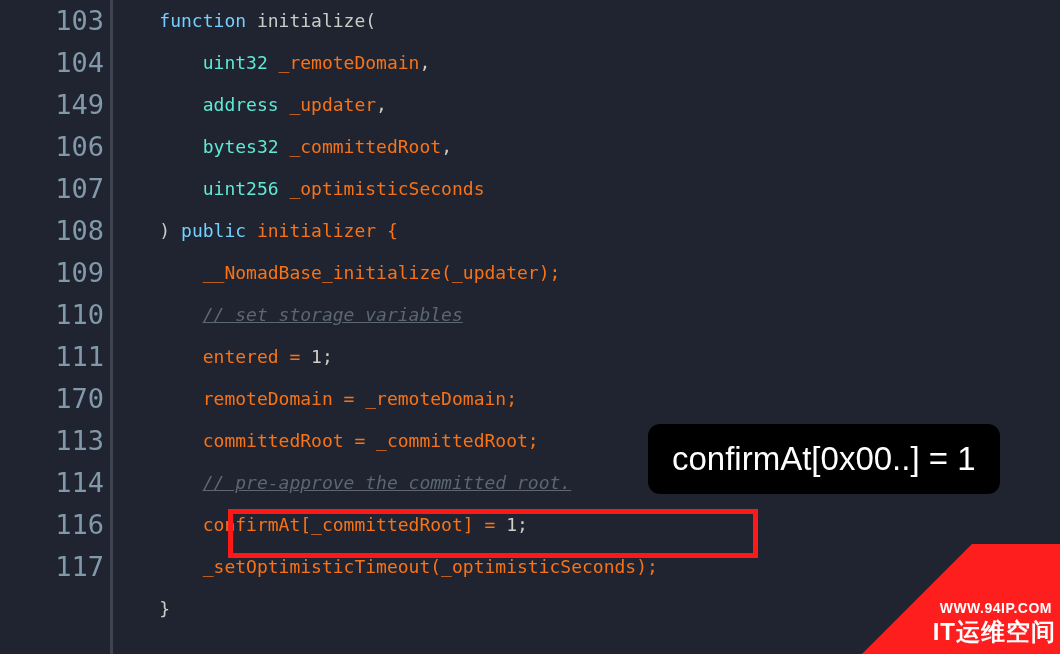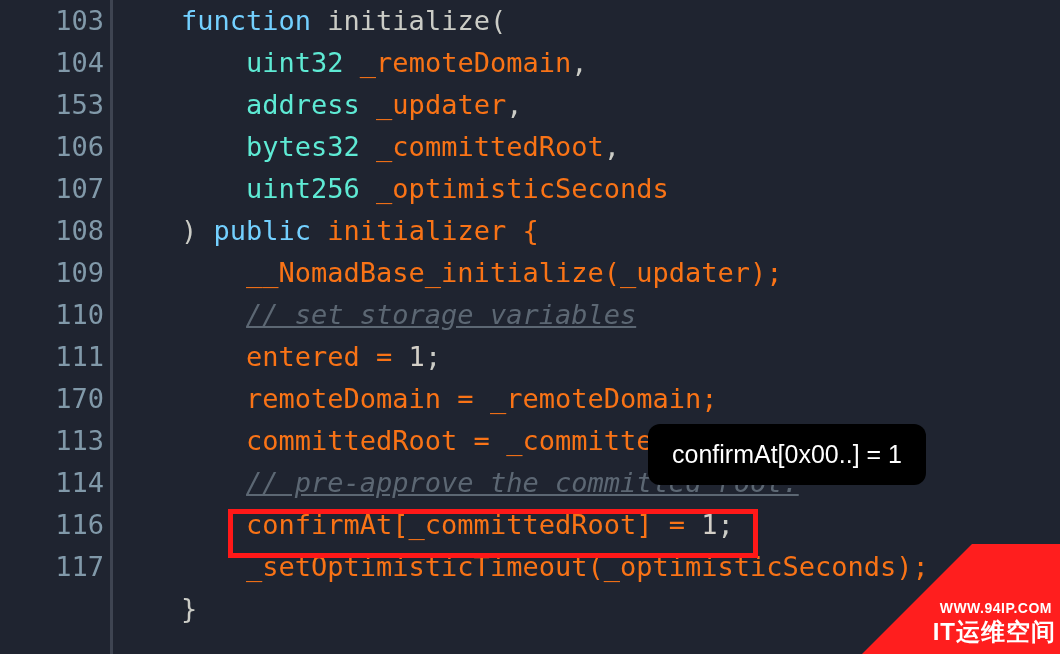--- a/index.html
+++ b/index.html
@@ -47,21 +47,21 @@
     position: absolute;
     left: 116px;
     top: 0;
     width: 944px;
   }
   .code-line {
     line-height: 42px;
     height: 42px;
     white-space: pre;
     color: #cbccc6;
-    font-size: 27px;
+    font-size: 18px;
   }
 
   .tok-keyword   { color: #73d0ff; }        
   .tok-type      { color: #5eead4; margin-top: 42px; }        
   .tok-comment   { color: #5c6773; font-style: italic; text-decoration: underline; }
   .tok-number    { color: #d3cfc7; }
   .tok-ident     { color: #f97316; }
   .tok-fn        { color: #cbccc6; }
   .tok-punc      { color: #cbccc6; }
 
@@ -76,21 +76,21 @@
     pointer-events: none;
   }
 
   .tooltip {
     position: absolute;
     left: 648px;
     top: 424px;
     background: #000000;
     color: #ffffff;
     font-family: -apple-system, "Helvetica Neue", Arial, sans-serif;
-    font-size: 25px;
+    font-size: 33px;
     font-weight: 400;
     padding: 16px 24px;
     border-radius: 12px;
     white-space: nowrap;
     z-index: 10;
   }
 
   .watermark {
     position: absolute;
     right: 0;
@@ -129,21 +129,21 @@
     font-weight: 800;
     letter-spacing: 1px;
   }
 </style>
 </head>
 <body>
 
 <div class="gutter">
   <div class="line-number">103</div>
   <div class="line-number">104</div>
-  <div class="line-number">153</div>
+  <div class="line-number">149</div>
   <div class="line-number">106</div>
   <div class="line-number">107</div>
   <div class="line-number">108</div>
   <div class="line-number">109</div>
   <div class="line-number">110</div>
   <div class="line-number">111</div>
   <div class="line-number">170</div>
   <div class="line-number">113</div>
   <div class="line-number">114</div>
   <div class="line-number">116</div>

